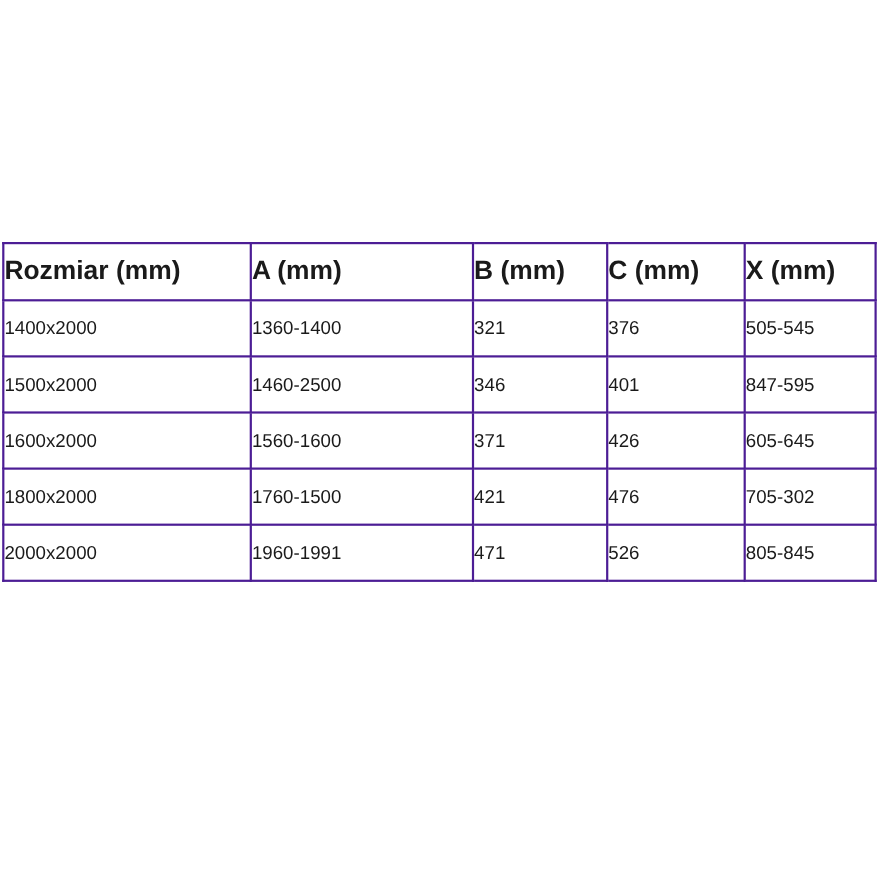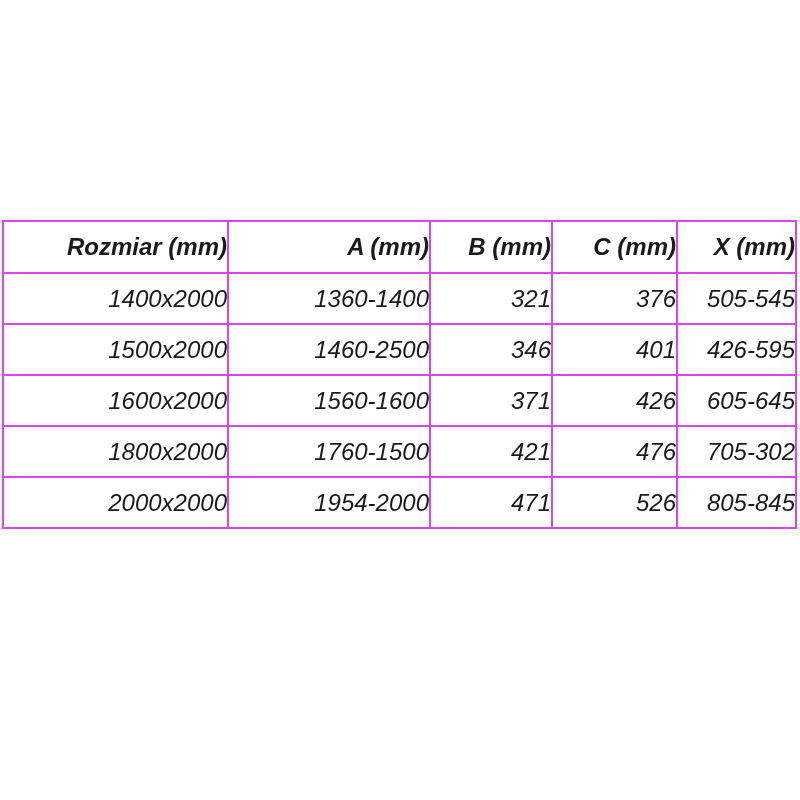--- a/index.html
+++ b/index.html
@@ -26,36 +26,35 @@
     width: 793px;
     color: #1a1a1a;
   }
   table.spec-table col.c-rozmiar { width: 225px; }
   table.spec-table col.c-a { width: 202px; }
   table.spec-table col.c-b { width: 122px; }
   table.spec-table col.c-c { width: 125px; }
   table.spec-table col.c-x { width: 119px; }
   table.spec-table th,
   table.spec-table td {
-    border: 2px solid #d946ef;
-    text-align: right;
+    border: 2px solid #4c1d95;
+    text-align: left;
     vertical-align: middle;
     padding: 0;
     overflow: hidden;
     white-space: nowrap;
-    font-style: italic;
   }
   table.spec-table th {
     height: 50px;
     font-size: 24px;
     font-weight: bold;
   }
   table.spec-table td {
     height: 49px;
-    font-size: 24px;
+    font-size: 17px;
     font-weight: normal;
   }
 </style>
 </head>
 <body>
 
 <div class="page">
   <table class="spec-table">
     <colgroup>
       <col class="c-rozmiar">
@@ -79,38 +78,38 @@
         <td>1360-1400</td>
         <td>321</td>
         <td>376</td>
         <td>505-545</td>
       </tr>
       <tr>
         <td>1500x2000</td>
         <td>1460-2500</td>
         <td>346</td>
         <td>401</td>
-        <td>426-595</td>
+        <td>847-595</td>
       </tr>
       <tr>
         <td>1600x2000</td>
         <td>1560-1600</td>
         <td>371</td>
         <td>426</td>
         <td>605-645</td>
       </tr>
       <tr>
         <td>1800x2000</td>
         <td>1760-1500</td>
         <td>421</td>
         <td>476</td>
         <td>705-302</td>
       </tr>
       <tr>
         <td>2000x2000</td>
-        <td>1954-2000</td>
+        <td>1960-1991</td>
         <td>471</td>
         <td>526</td>
         <td>805-845</td>
       </tr>
     </tbody>
   </table>
 </div>
 
 </body></html>

